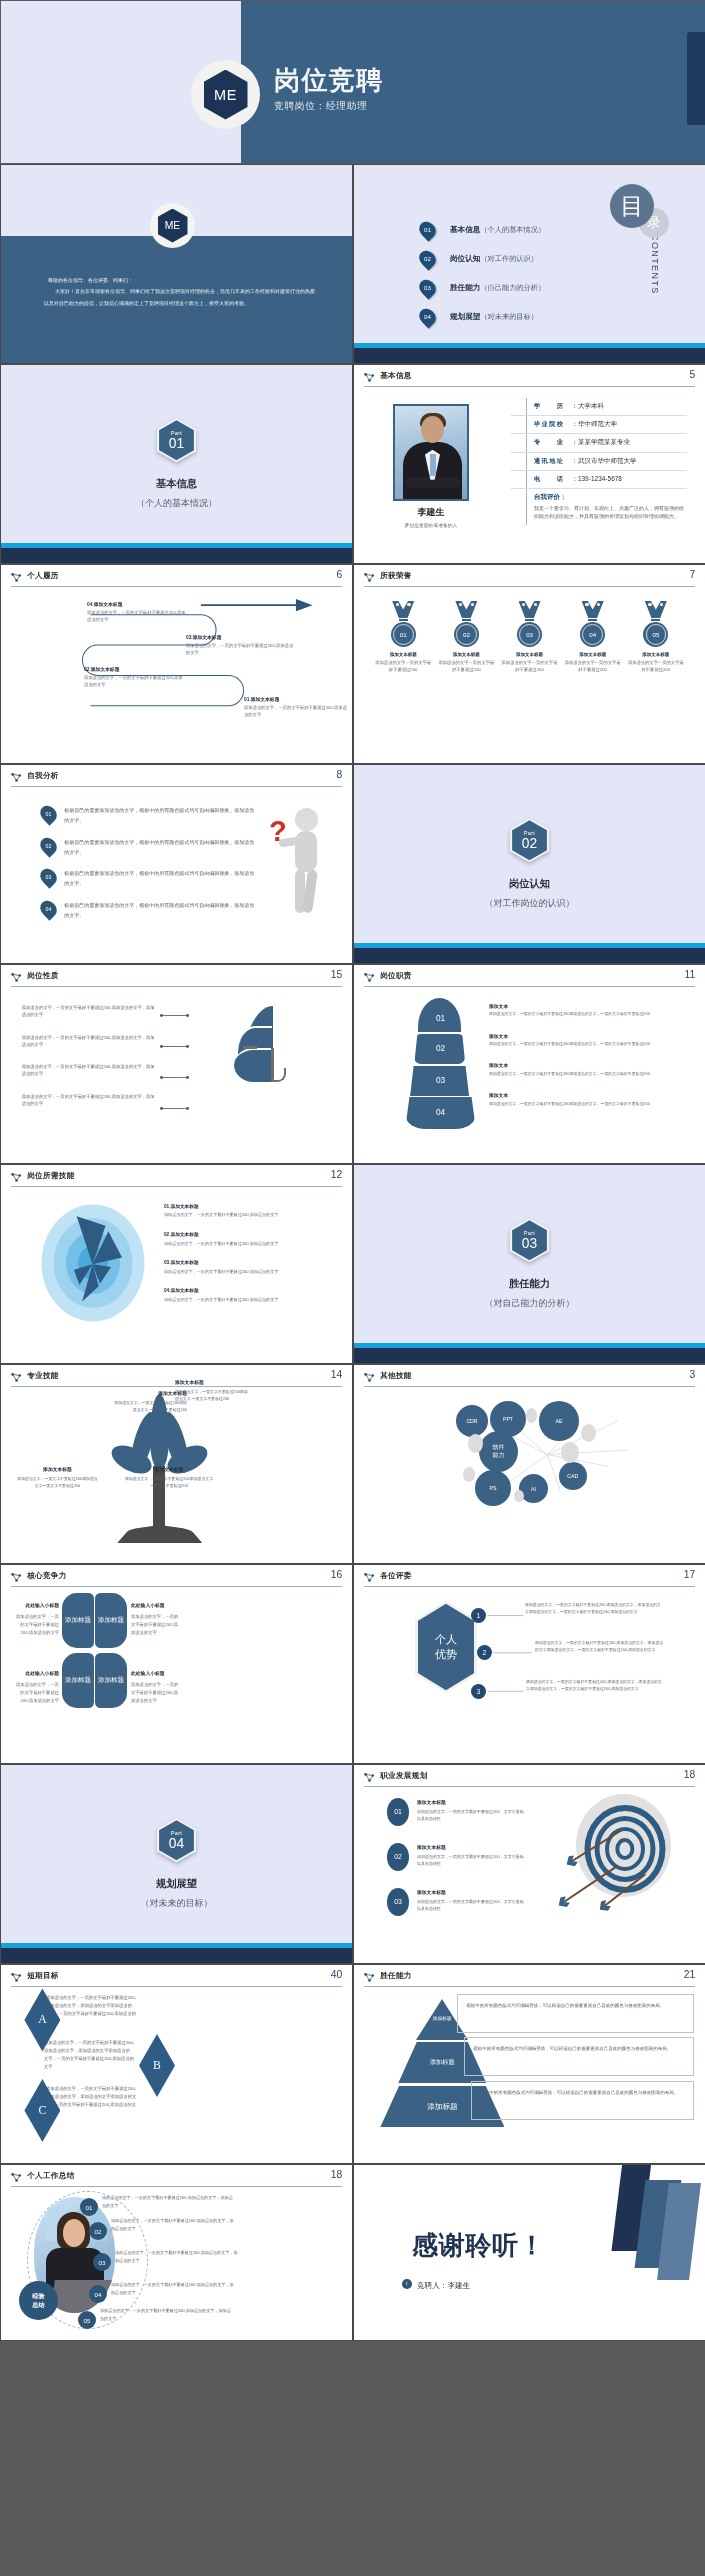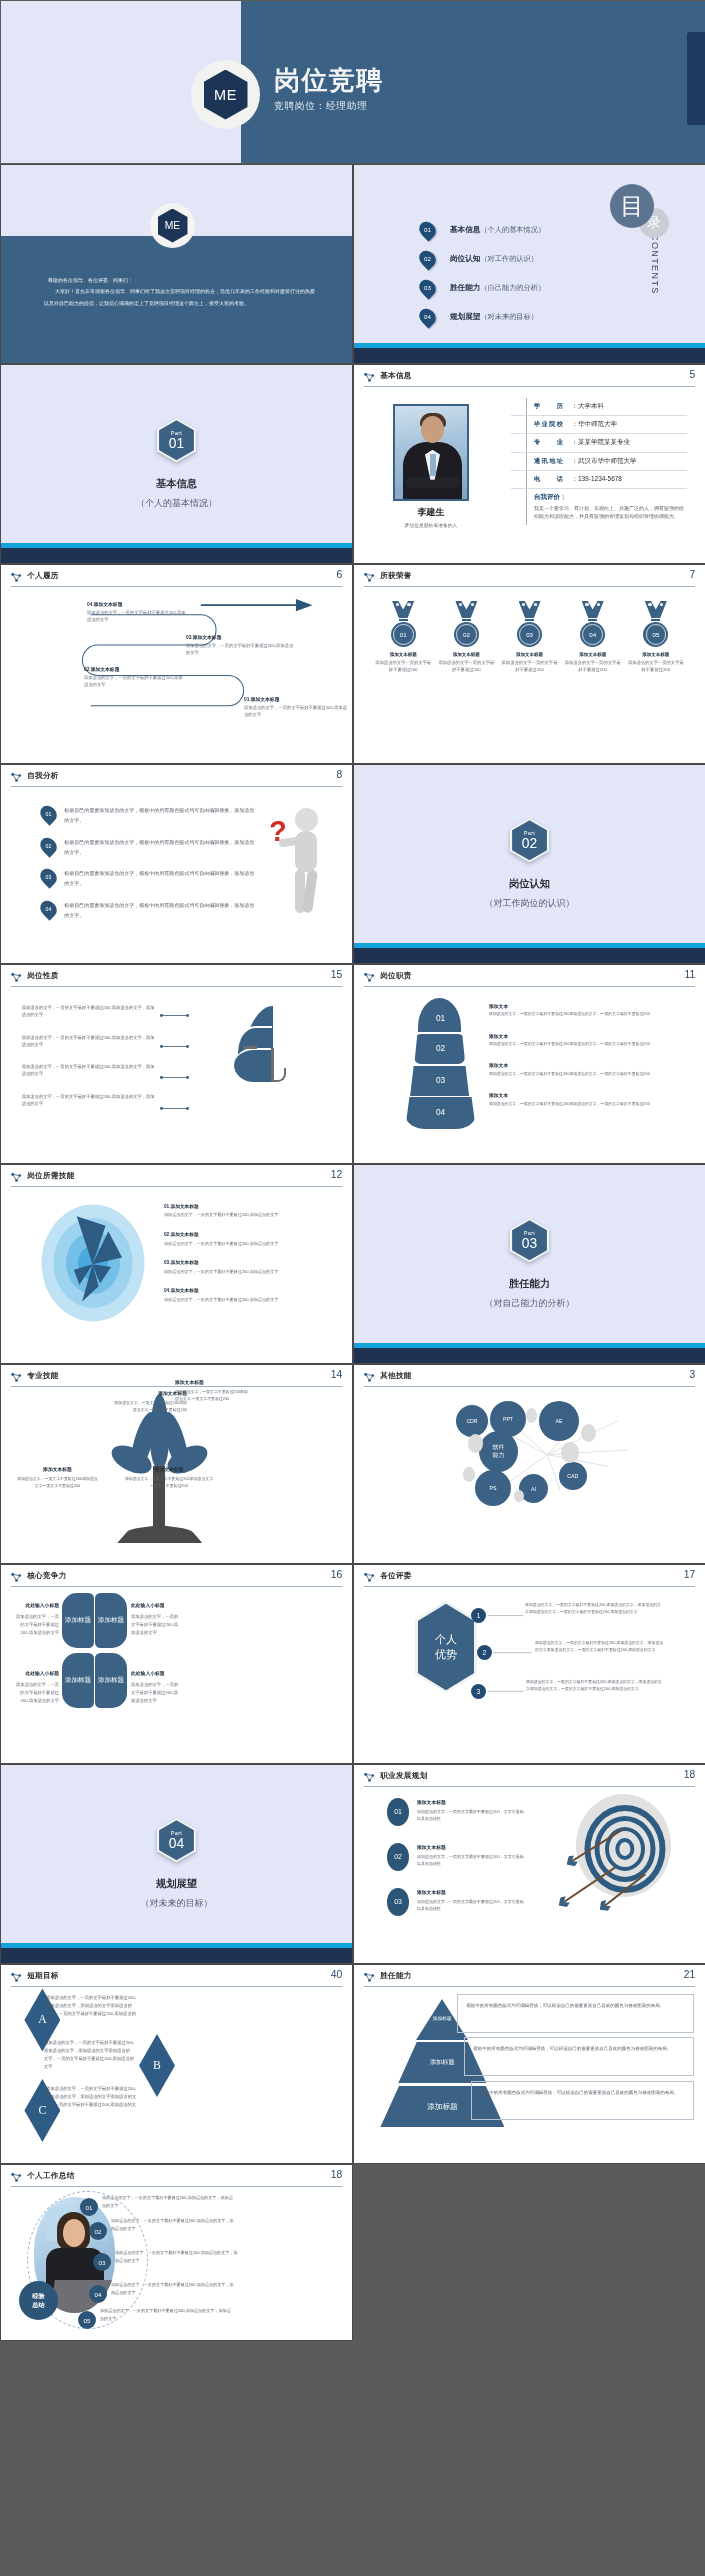--- a/index.html
+++ b/index.html
@@ -1022,16 +1022,24 @@
       <div class="sumDot" style="left:88px;top:120px">
           <span>04</span>
         </div>
       <div class="sumTxt" style="left:110px;top:116px;width:124px">添加适当的文字，一页的文字最好不要超过200,添加适当的文字，添加适当的文字</div>
       <div class="sumDot" style="left:77px;top:146px">
           <span>05</span>
         </div>
       <div class="sumTxt" style="left:99px;top:142px;width:131px">添加适当的文字，一页的文字最好不要超过200,添加适当的文字，添加适当的文字</div>
     </div>
 
+    <div class="slide lastrow thx">
+      <div class="b1"></div>
+      <div class="b2"></div>
+      <div class="b3"></div>
+      <div class="big">感谢聆听！</div>
+      <div class="picon">!</div>
+      <div class="pres">竞聘人：李建生</div>
+    </div>
   </div>
 
 </div>
 
 
 </body></html>

